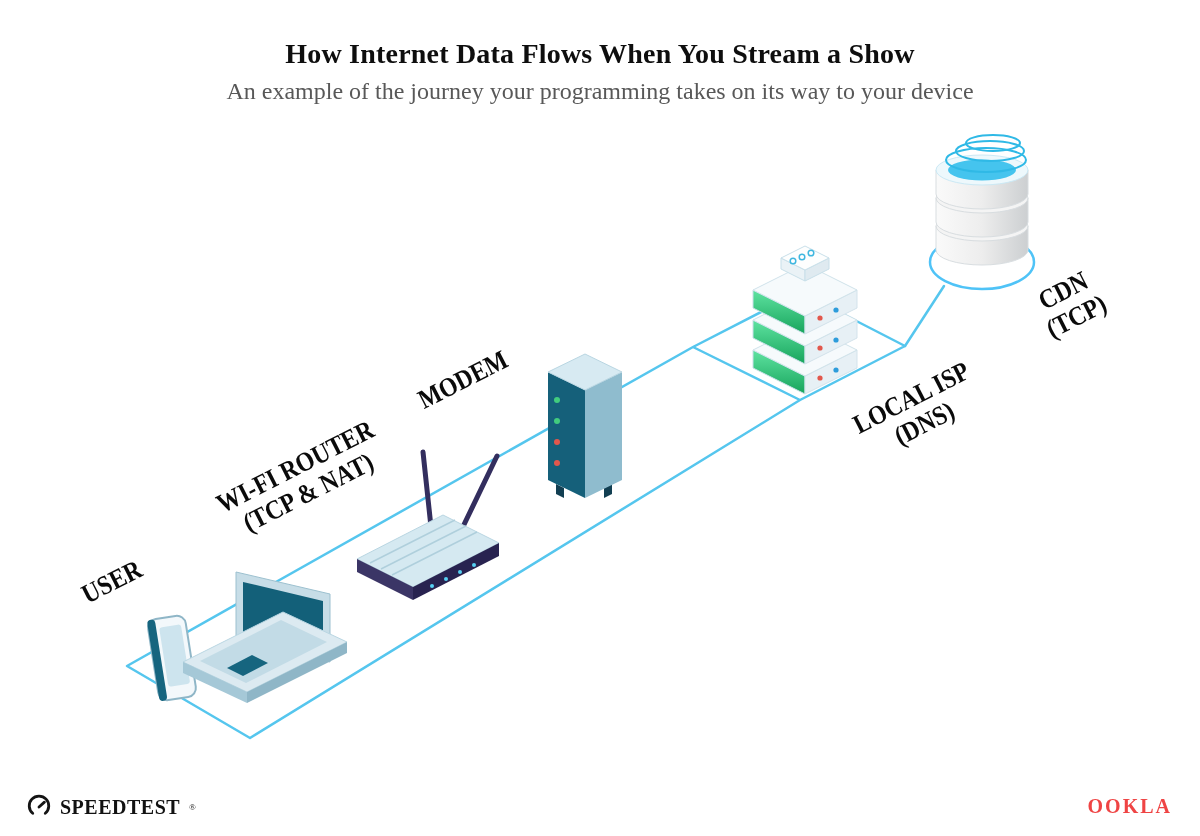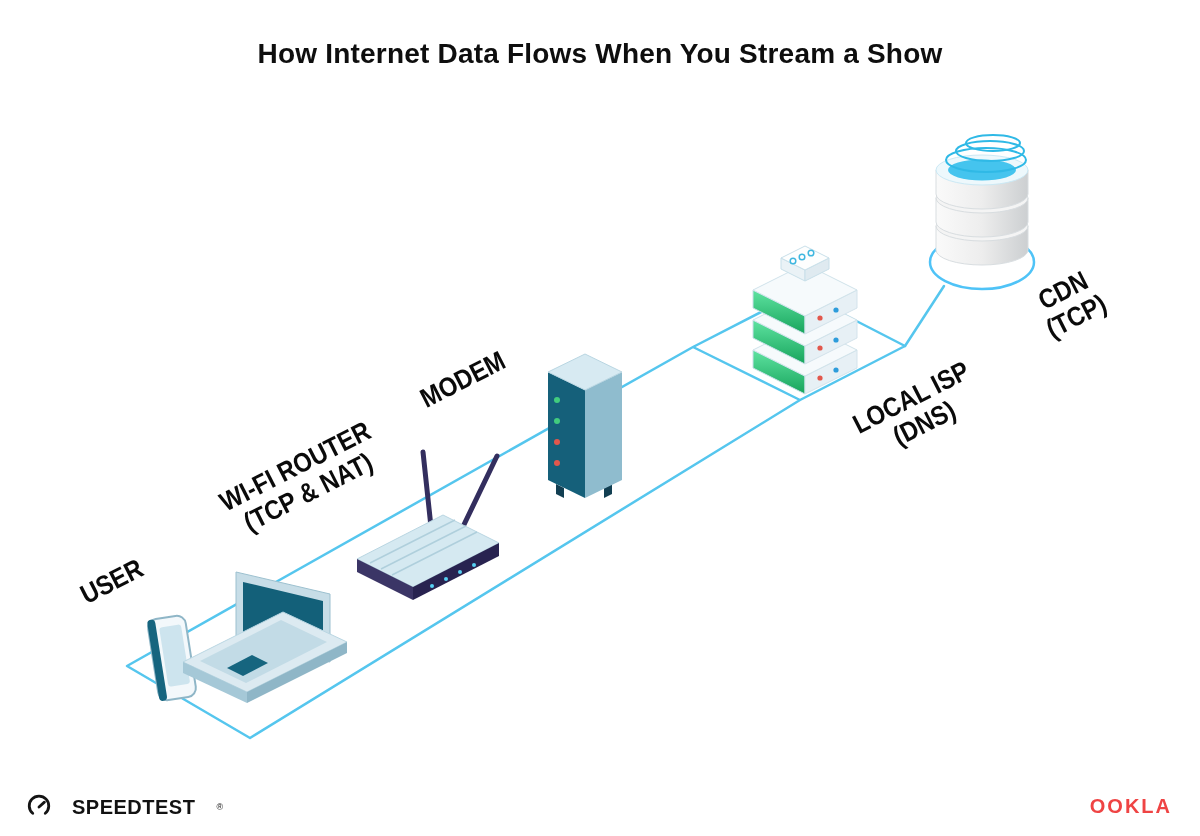--- a/index.html
+++ b/index.html
@@ -1,52 +1,53 @@
 <!DOCTYPE html>
 <html><head>
 <meta charset="utf-8">
 <style>
   html,body{margin:0;padding:0;}
   body{
     width:1200px;height:836px;background:#ffffff;position:relative;overflow:hidden;
     font-family:"Liberation Sans", sans-serif;
   }
-  .stage{position:absolute;inset:0;}
+  .stage{position:absolute;inset:0;font-family:Liberation Serif, serif;}
   .title{
     position:absolute;top:38px;left:0;width:100%;text-align:center;
     font-size:28px;font-weight:700;color:#0e0e0e;letter-spacing:.2px;z-index:3;
   }
   .subtitle{
     position:absolute;top:78px;left:0;width:100%;text-align:center;
     font-size:24px;font-weight:400;color:#585858;z-index:3;
   }
   svg.diagram{position:absolute;left:0;top:0;z-index:1;}
   .iso-label{
     position:absolute;z-index:2;
     transform:translate(-50%,-50%) rotate(-27deg);
     text-align:center;color:#0a0a0a;font-weight:700;font-size:27px;line-height:1.08;
     white-space:nowrap;
   }
   .iso-label .cond{transform:scaleX(0.88);}
   .footer-left{
-    position:absolute;left:26px;bottom:16px;display:flex;align-items:center;gap:20px;z-index:3;
+    position:absolute;left:26px;bottom:16px;display:flex;align-items:center;gap:8px;z-index:3;
   }
   .speedtest-text{font-size:20px;font-weight:700;letter-spacing:.5px;color:#121212;}
   .reg-mark{font-size:9px;vertical-align:super;color:#121212;margin-left:1px;}
   .footer-right{
     position:absolute;right:28px;bottom:18px;z-index:3;
     font-size:20px;font-weight:700;letter-spacing:2px;color:#ef4444;
   }
 </style>
 </head>
 <body>
 
 <div class="stage">
 
   <div class="title">How Internet Data Flows When You Stream a Show</div>
+  <div class="subtitle">An example of the journey your programming takes on its way to your device</div>
 
   <svg class="diagram" width="1200" height="836" viewBox="0 0 1200 836">
     <defs>
       <linearGradient id="gradGreen" x1="0" y1="0" x2="0" y2="1">
         <stop offset="0" stop-color="#5FE3A1"></stop>
         <stop offset="1" stop-color="#17A45C"></stop>
       </linearGradient>
       <linearGradient id="gradGray" x1="0" y1="0" x2="1" y2="0">
         <stop offset="0" stop-color="#FAFAFA"></stop>
         <stop offset="0.5" stop-color="#EDEDED"></stop>

